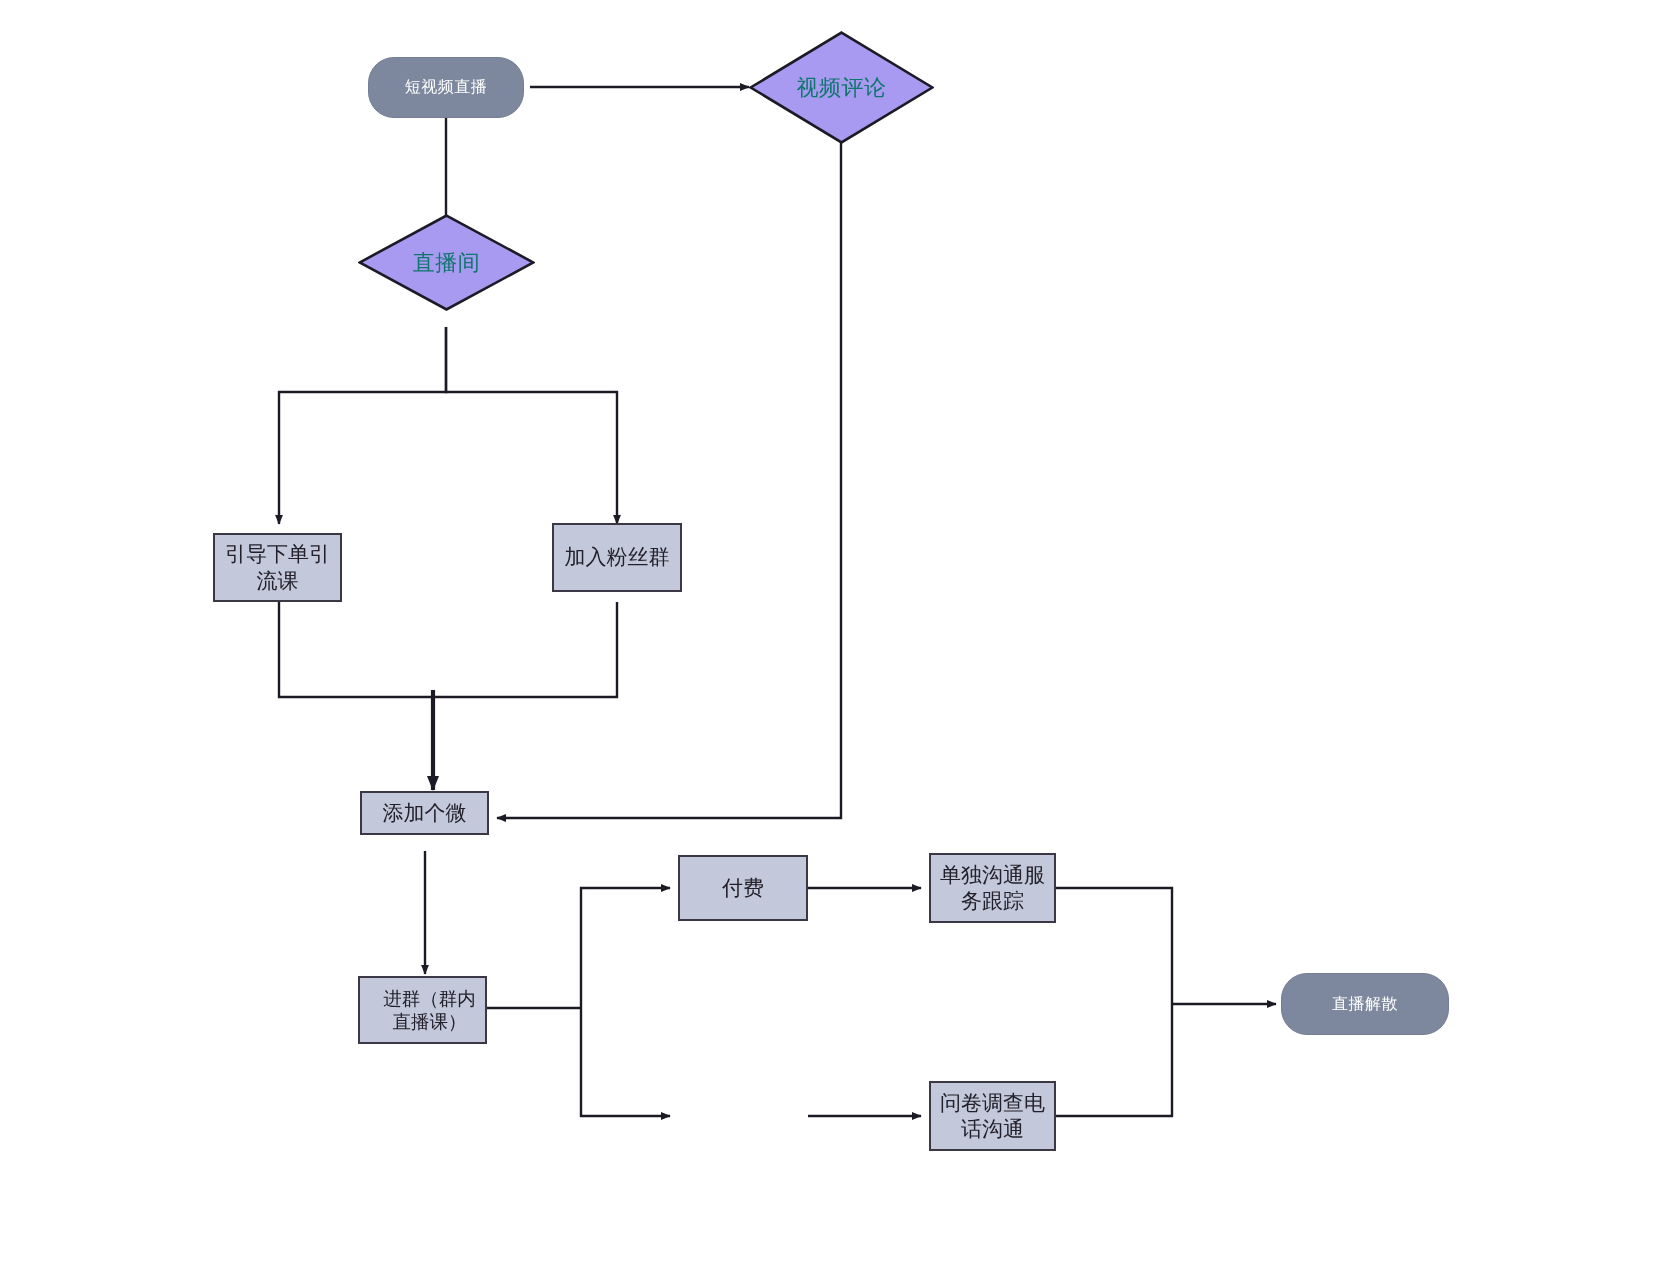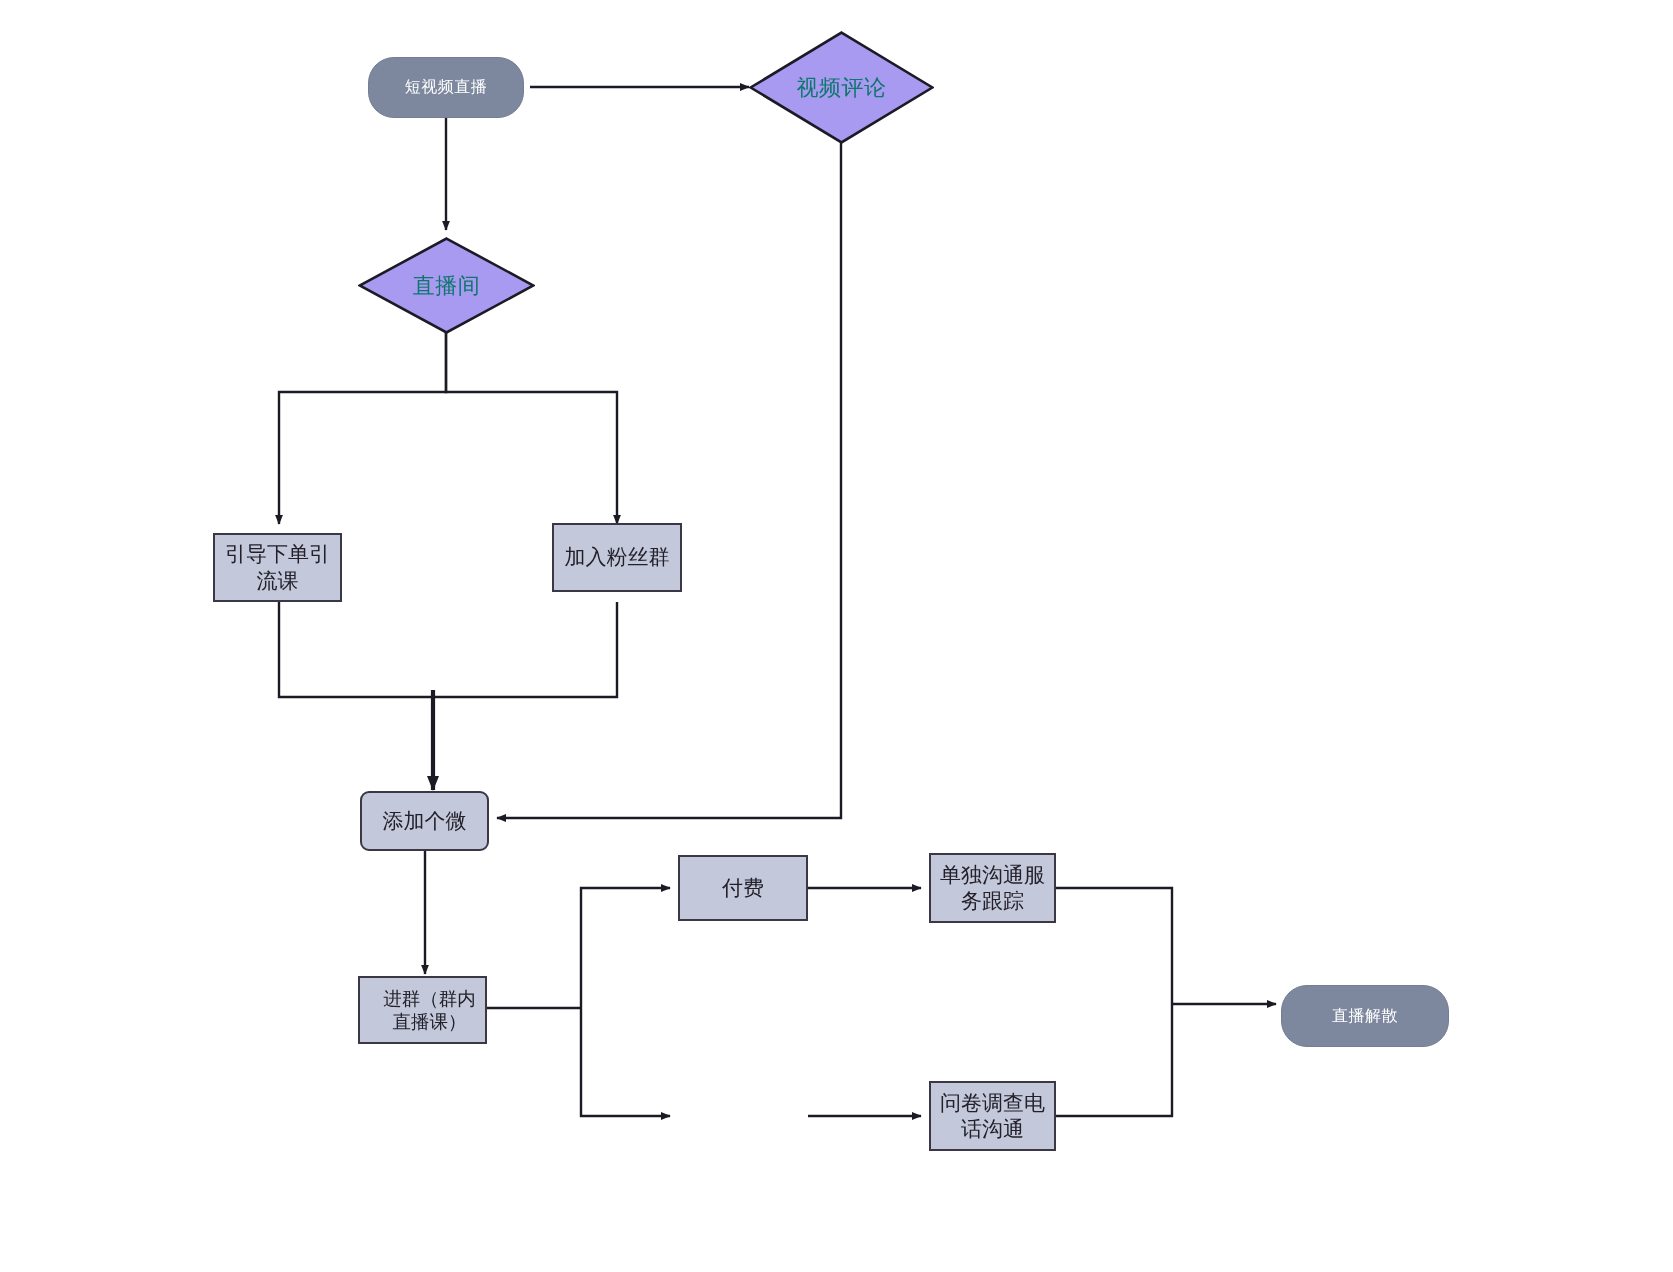--- a/index.html
+++ b/index.html
@@ -138,53 +138,53 @@
     <span>短视频直播</span>
   </div>
 
   <div class="node node-diamond" style="left:749px; top:31px; width:185px; height:113px;">
     <svg class="diamond-shape" viewBox="0 0 185 113" preserveAspectRatio="none">
       <polygon points="92.5,1.6 183.4,56.5 92.5,111.4 1.6,56.5" fill="#a79af0" stroke="#1d1a26" stroke-width="2.6"></polygon>
     </svg>
     <span class="diamond-label">视频评论</span>
   </div>
 
-  <div class="node node-diamond" style="left:358px; top:237px; width:177px; height:97px;">
+  <div class="node node-diamond" style="left:358px; top:214px; width:177px; height:97px;">
     <svg class="diamond-shape" viewBox="0 0 177 97" preserveAspectRatio="none">
       <polygon points="88.5,1.6 175.4,48.5 88.5,95.4 1.6,48.5" fill="#a79af0" stroke="#1d1a26" stroke-width="2.6"></polygon>
     </svg>
     <span class="diamond-label">直播间</span>
   </div>
 
   <div class="node node-rect" style="left:213px; top:533px; width:129px; height:69px;">
     <span>引导下单引流课</span>
   </div>
 
   <div class="node node-rect" style="left:552px; top:523px; width:130px; height:69px;">
     <span>加入粉丝群</span>
   </div>
 
-  <div class="node node-rect" style="left:360px; top:791px; width:129px; height:60px;border-radius:9px;">
+  <div class="node node-rect" style="left:360px; top:791px; width:129px; height:44px;">
     <span>添加个微</span>
   </div>
 
   <div class="node node-rect small-text" style="left:358px; top:976px; width:129px; height:68px;padding-left:20px;">
     <span>进群（群内直播课）</span>
   </div>
 
   <div class="node node-rect" style="left:678px; top:855px; width:130px; height:66px;">
     <span>付费</span>
   </div>
 
 
   <div class="node node-rect" style="left:929px; top:853px; width:127px; height:70px;">
     <span>单独沟通服务跟踪</span>
   </div>
 
   <div class="node node-rect" style="left:929px; top:1081px; width:127px; height:70px;">
     <span>问卷调查电话沟通</span>
   </div>
 
-  <div class="node node-rounded" style="left:1281px; top:973px; width:168px; height:62px;margin-top:12px;">
+  <div class="node node-rounded" style="left:1281px; top:973px; width:168px; height:62px;">
     <span>直播解散</span>
   </div>
 
 </div>
 
 </body></html>

